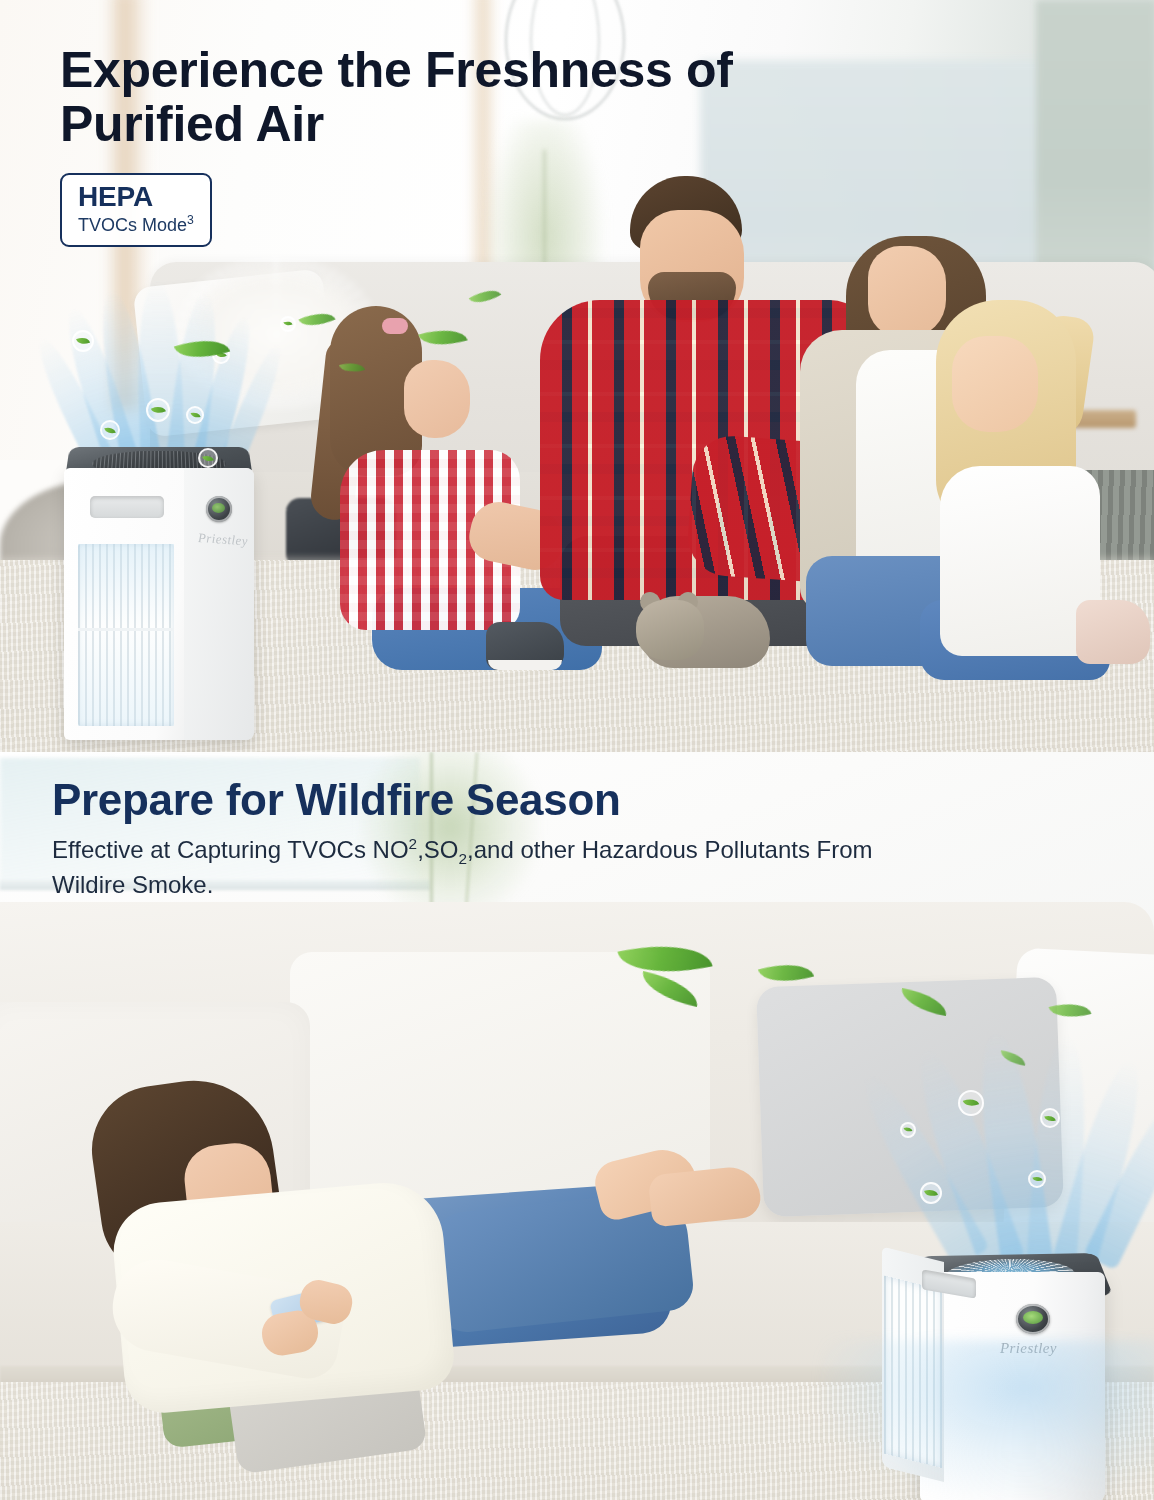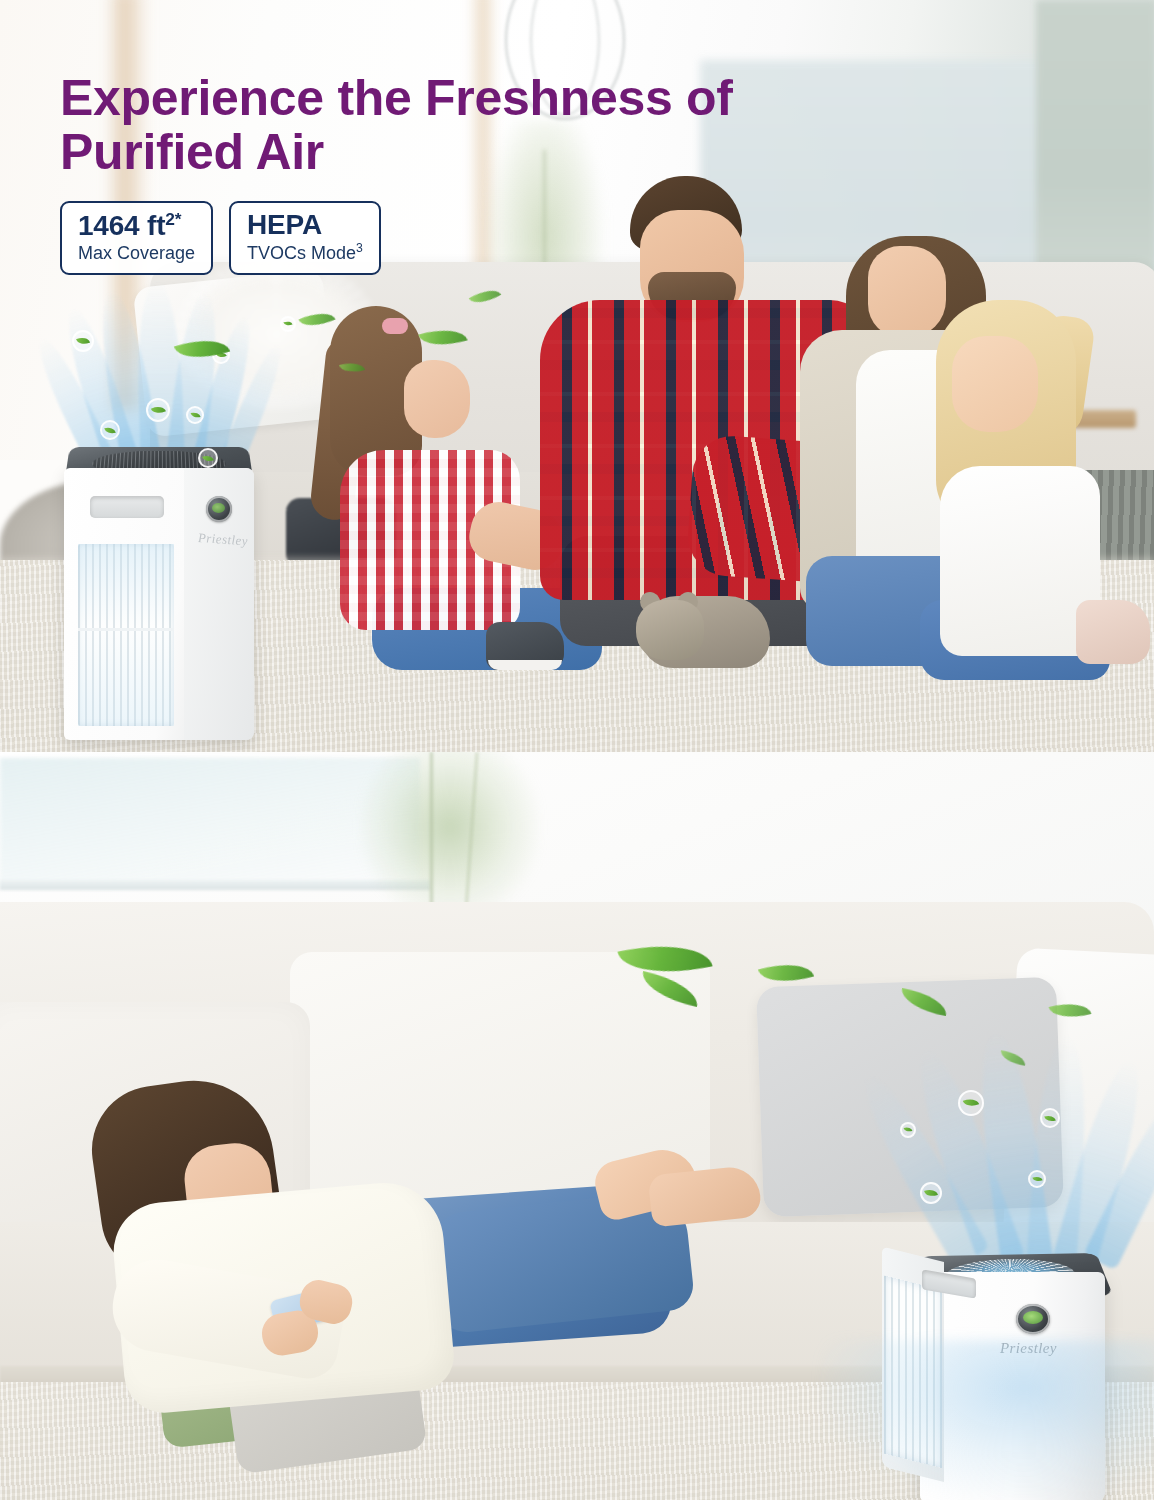--- a/index.html
+++ b/index.html
@@ -258,23 +258,22 @@
   .leaf-free {
     position:absolute;
     background: linear-gradient(118deg,#8cd055 0%, #5fb233 45%, #3f8f22 100%);
     border-radius: 0 100% 0 100%;
     filter: blur(.6px);
   }
 
   
   .head1 { position:absolute; left:60px; top:44px; width:860px; }
   .h1-title {
-    font-size: 50px; line-height: 1.07; font-weight: 700; color: #701a75;
+    font-size: 50px; line-height: 1.07; font-weight: 700; color: #0f172a;
     letter-spacing: -0.3px;
-    margin-top: 28px;
   }
   .badges { display:flex; gap:16px; margin-top: 22px; }
   .badge {
     border: 2px solid #16305c; border-radius: 9px;
     background: rgba(255,255,255,.94);
     padding: 7px 16px 9px 16px; text-align:left;
   }
   .badge-big { font-size: 28px; font-weight: 700; color:#16305c; line-height:1.05; letter-spacing:-0.2px; }
   .badge-big sup { font-size:.62em; }
   .badge-sub { font-size: 18px; color:#1e3a63; line-height:1.15; margin-top:2px; }
@@ -548,24 +547,20 @@
       <div class="p1-vents"></div>
       <div class="p1-vent-div"></div>
       <div class="p1-handle"></div>
       <div class="p1-knob"></div>
       <div class="p1-logo">Priestley</div>
     </div>
 
     <div class="head1">
       <h1 class="h1-title">Experience the Freshness of Purified Air</h1>
       <div class="badges">
-        <div class="badge">
-          <div class="badge-big"><span>1464 ft</span><sup>2*</sup></div>
-          <div class="badge-sub">Max Coverage</div>
-        </div>
         <div class="badge">
           <div class="badge-big">HEPA</div>
           <div class="badge-sub"><span>TVOCs Mode</span><sup>3</sup></div>
         </div>
       </div>
     </div>
   <div class="bubble" style="left: 72px; top: 330px; width: 22px; height: 22px;">
         <i style="transform: rotate(-20deg);"></i>
       </div>
       <div class="bubble" style="left: 100px; top: 420px; width: 20px; height: 20px;">
@@ -651,20 +646,24 @@
         </div>
       </div>
       <div class="p2-body"></div>
       <div class="p2-left-face"></div>
       <div class="p2-vents"></div>
       <div class="p2-handle"></div>
       <div class="p2-knob"></div>
       <div class="p2-logo">Priestley</div>
     </div>
 
+    <div class="head2">
+      <h2 class="h2-title">Prepare for Wildfire Season</h2>
+      <p class="h2-sub"><span>Effective at Capturing TVOCs NO</span><sup>2</sup><span>,SO</span><sub>2</sub><span>,and other Hazardous Pollutants From Wildire Smoke.</span></p>
+    </div>
   <div class="leaf-free" style="left: 620px; top: 190px; width: 90px; height: 34px; transform: rotate(-12deg); opacity: 0.95;"></div>
       <div class="leaf-free" style="left: 640px; top: 225px; width: 60px; height: 24px; transform: rotate(12deg); opacity: 0.92;"></div>
       <div class="leaf-free" style="left: 760px; top: 210px; width: 52px; height: 22px; transform: rotate(-16deg); opacity: 0.9;"></div>
       <div class="leaf-free" style="left: 900px; top: 240px; width: 48px; height: 20px; transform: rotate(10deg); opacity: 0.88;"></div>
       <div class="leaf-free" style="left: 1050px; top: 250px; width: 40px; height: 17px; transform: rotate(-14deg); opacity: 0.8;"></div>
       <div class="leaf-free" style="left: 1000px; top: 300px; width: 26px; height: 12px; transform: rotate(8deg); opacity: 0.7;"></div>
       <div class="bubble" style="left: 920px; top: 430px; width: 22px; height: 22px;">
         <i style="transform: rotate(-18deg);"></i>
       </div>
       <div class="bubble" style="left: 958px; top: 338px; width: 26px; height: 26px;">

